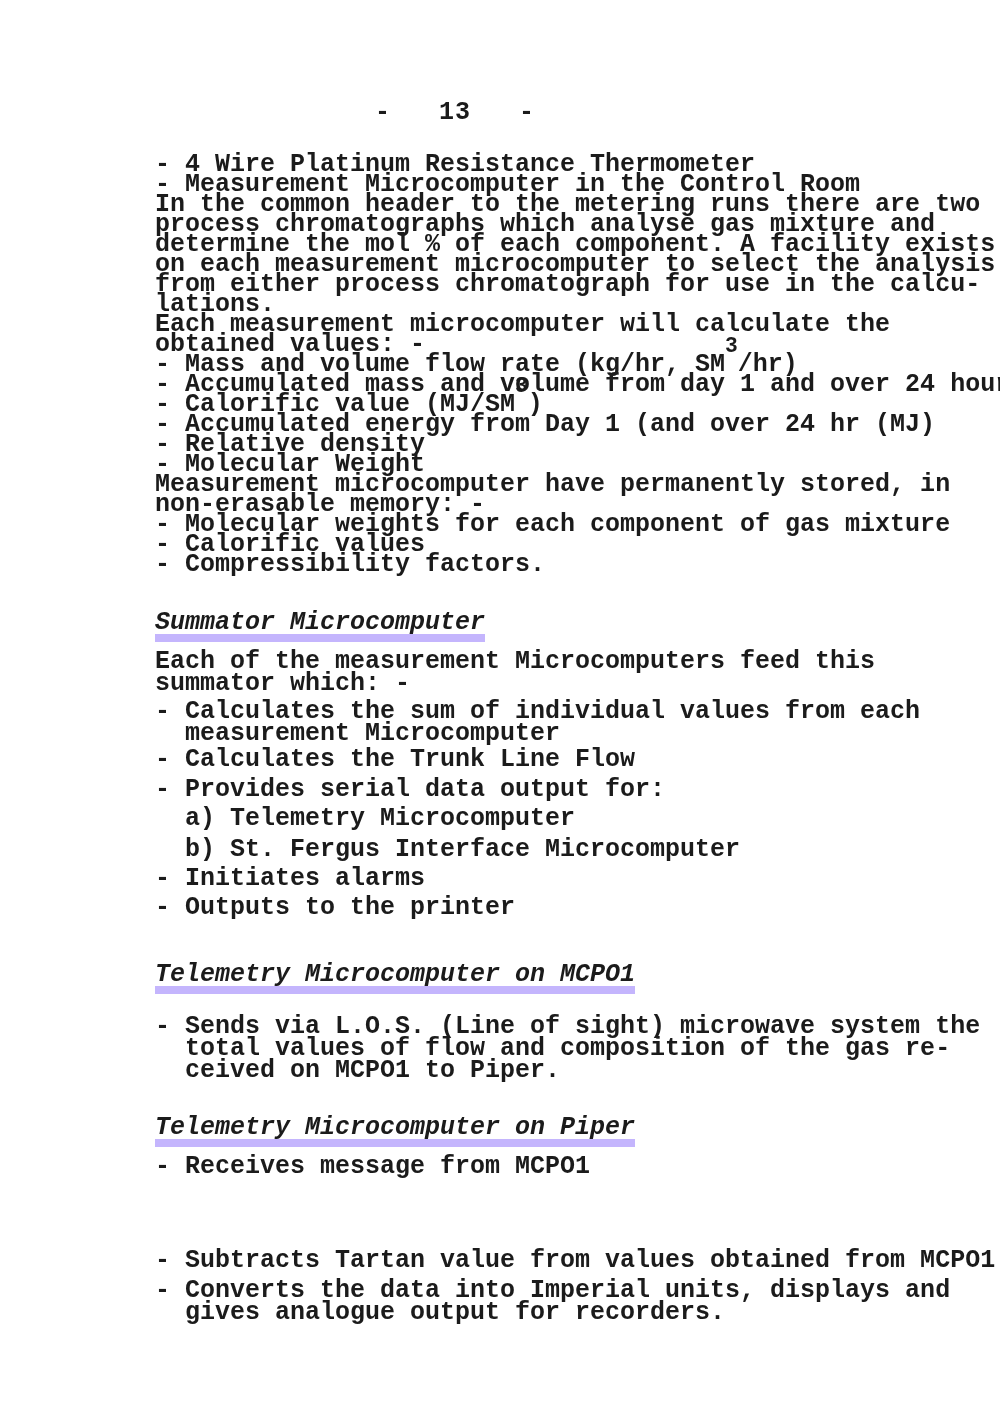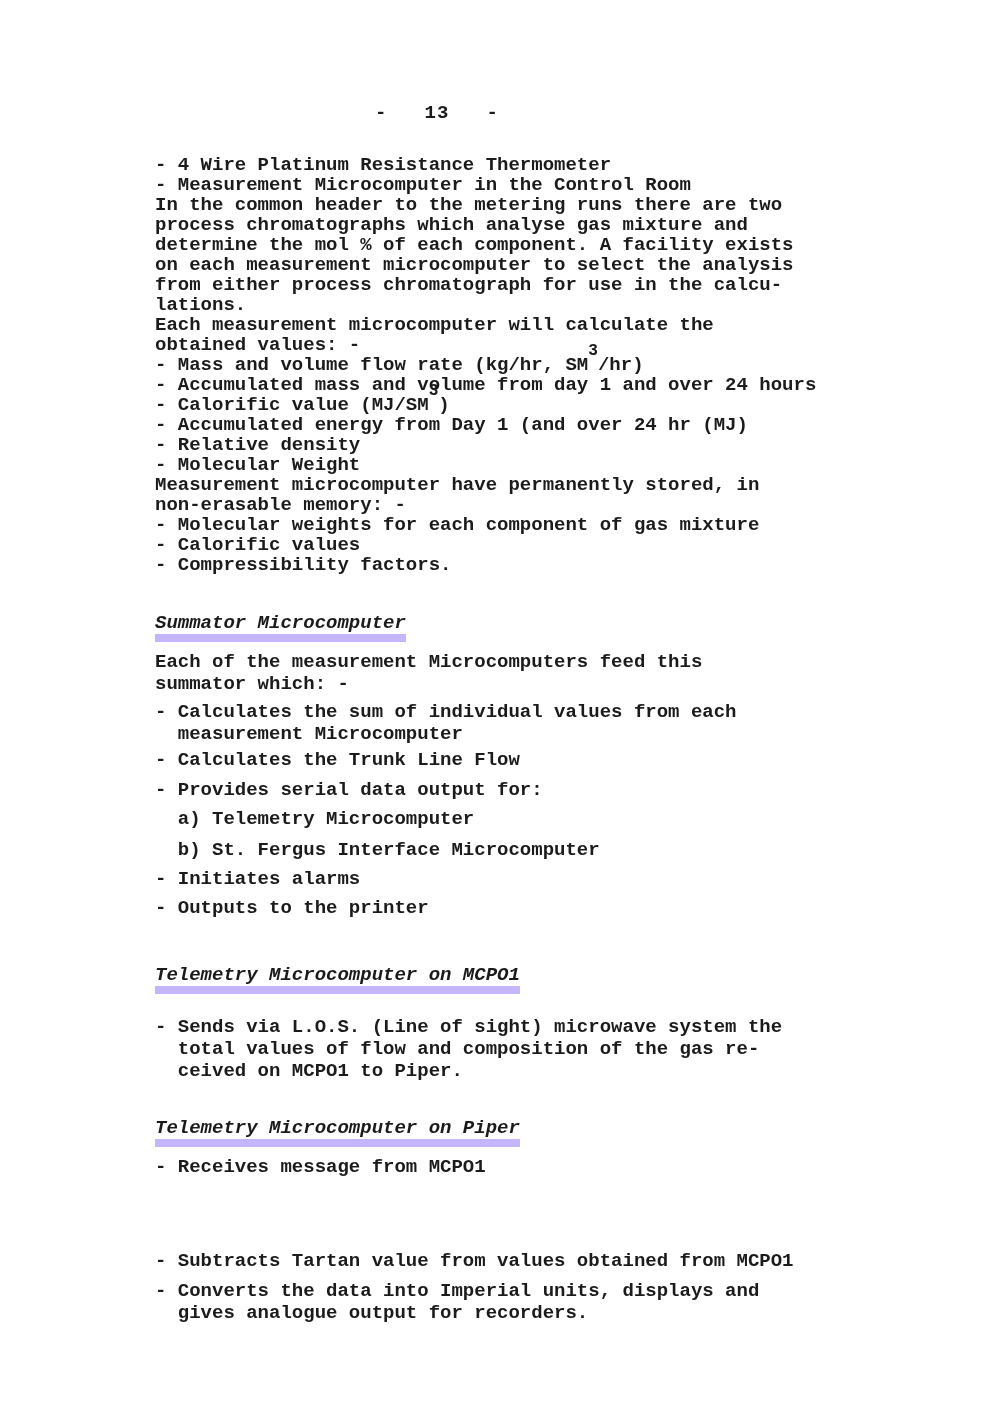--- a/index.html
+++ b/index.html
@@ -9,21 +9,21 @@
     height: 1420px;
     background: #ffffff;
     font-family: "Liberation Mono", "DejaVu Sans Mono", monospace;
     font-weight: 700;
     color: #1b1b1b;
     overflow: hidden;
   }
   .block { position: absolute; left: 155px; }
   .line {
     white-space: pre;
-    font-size: 19px;
+    font-size: 25px;
     line-height: 20px;
   }
   .lh22 .line { line-height: 22px; }
   .page-number {
     position: absolute;
     left: 375px;
     top: 103px;
     letter-spacing: 1px;
   }
   .heading {

